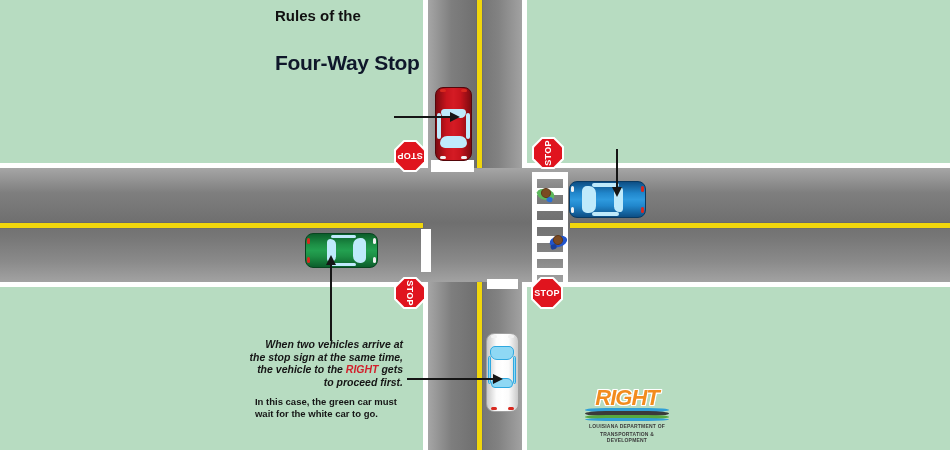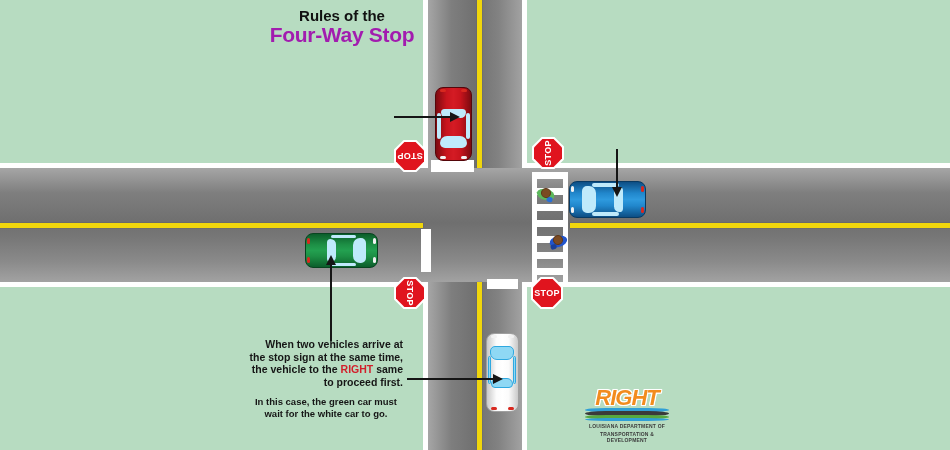--- a/index.html
+++ b/index.html
@@ -93,26 +93,26 @@
   #arrow2-head { left:612px; top:187px; border-left:5px solid transparent; border-right:5px solid transparent; border-top:10px solid #151515; }
   #arrow3-line { left:330px; top:264px; width:2px; height:77px; }
   #arrow3-head { left:326px; top:255px; border-left:5px solid transparent; border-right:5px solid transparent; border-bottom:10px solid #151515; }
   #arrow4-line { left:407px; top:378px; width:86px; height:2px; }
   #arrow4-head { left:493px; top:374px; border-top:5px solid transparent; border-bottom:5px solid transparent; border-left:10px solid #151515; }
 
   
   .anno { position:absolute; white-space:pre-line; font-weight:bold; color:#161616; }
   #anno1 { right:560px; top:95px;  text-align:right; font-size:10.5px; line-height:13px; }
   #anno2 { left:570px;  top:95px;  text-align:left;  font-size:10.5px; line-height:13px; }
-  #anno3 { right:547px; top:338px; text-align:right; font-size:10.5px; line-height:12.5px; }
-  #anno4 { right:553px; top:396px; text-align:center; font-size:9.5px;  line-height:11.5px; }
+  #anno3 { right:547px; top:338px; text-align:right; font-size:10.5px; line-height:12.5px;font-style:italic; }
+  #anno4 { right:553px; top:396px; text-align:left; font-size:9.5px;  line-height:11.5px; }
   .red-text { color:#d21f2b; }
-  #title { position:absolute; left:262px; top:7px; width:160px; text-align:center; }
+  #title { position:absolute; left:275px; top:7px; width:160px; }
   #title .t1 { font-size:15px; font-weight:bold; color:#111; line-height:17px; }
-  #title .t2 { font-size:21px; font-weight:bold; color:#a21caf; line-height:21px; letter-spacing:-.3px; }
+  #title .t2 { font-size:21px; font-weight:bold; color:#0f172a; line-height:21px; letter-spacing:-.3px;margin-top:28px; }
 
   
   #logo { position:absolute; left:583px; top:388px; width:88px; text-align:center; }
   #logo .acronym { font-size:22px; font-weight:bold; font-style:italic; color:#f28c1e;
     letter-spacing:-1px; line-height:20px;
     text-shadow:-1px -1px 0 #fff,1px -1px 0 #fff,-1px 1px 0 #fff,1px 1px 0 #fff,0 -1px 0 #fff,0 1px 0 #fff,-1px 0 0 #fff,1px 0 0 #fff; }
   #logo .stripes { width:84px; margin:0 auto; }
   #logo .stripe { height:4px; border-radius:50%/100%; }
   #logo .s1 { background:#2f9fd6; }
   #logo .s2 { background:#3a3a3a; height:5px; margin-top:-1px; }
@@ -229,21 +229,21 @@
   <div class="aline" id="arrow4-line"></div>
   <div class="ahead" id="arrow4-head"></div>
 
   <div id="title">
     <div class="t1">Rules of the</div>
     <div class="t2">Four-Way Stop</div>
   </div>
 
   <div class="anno" id="anno3"><span>When two vehicles arrive at
 the stop sign at the same time,
-the vehicle to the </span><span class="red-text">RIGHT</span><span> same
+the vehicle to the </span><span class="red-text">RIGHT</span><span> gets
 to proceed first.</span></div>
   <div class="anno" id="anno4">In this case, the green car must
 wait for the white car to go.</div>
 
   <div id="logo">
     <div class="acronym">RIGHT</div>
     <div class="stripes">
       <div class="stripe s1"></div>
       <div class="stripe s2"></div>
       <div class="stripe s3"></div>

